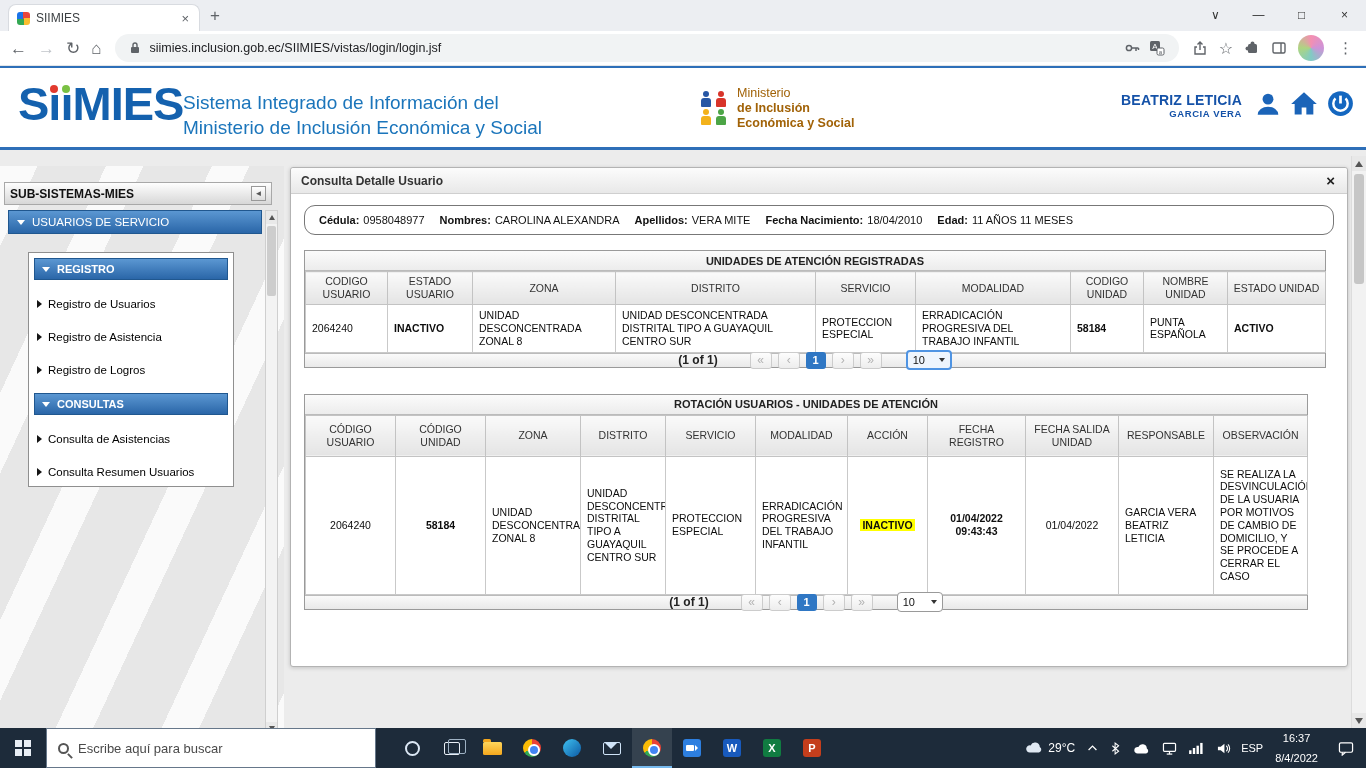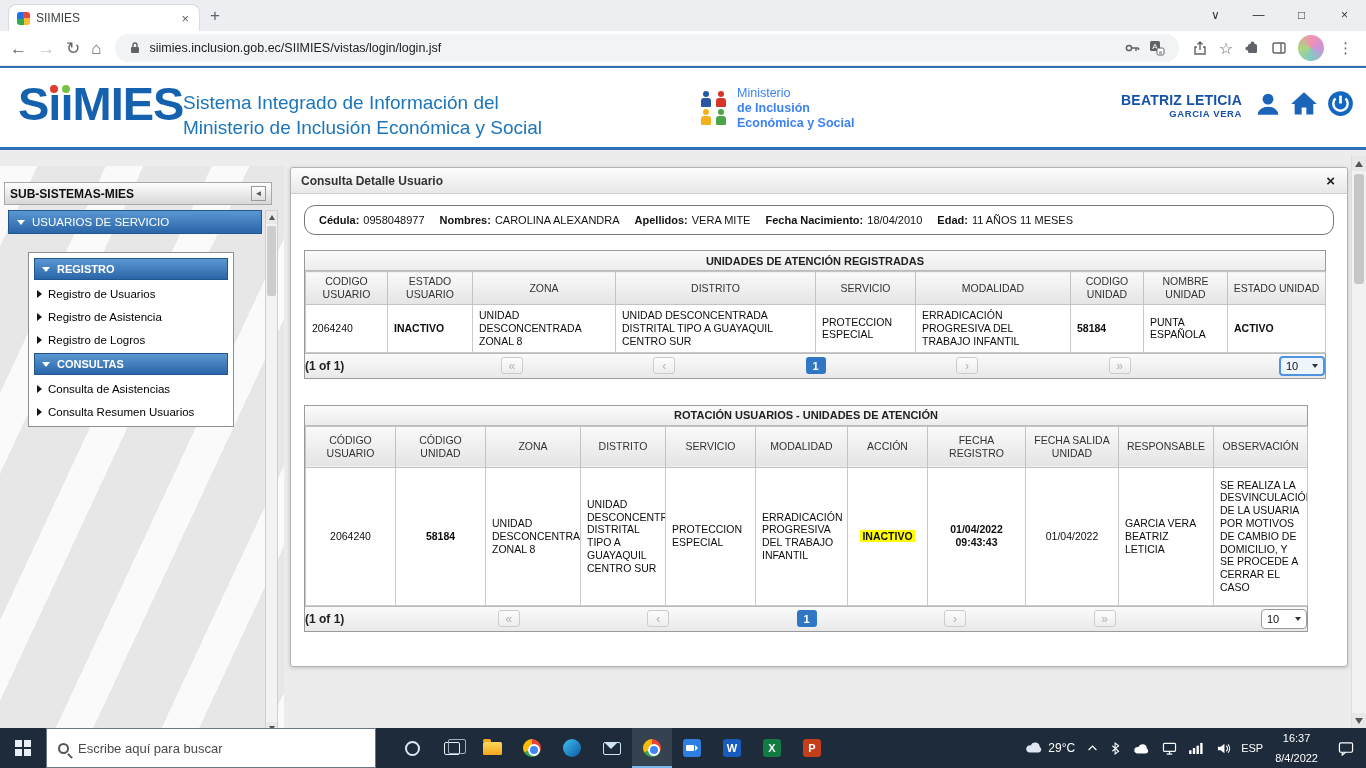--- a/index.html
+++ b/index.html
@@ -44,21 +44,21 @@
     width:8px;height:8px;border-radius:50%}
   .li-r::before{background:#e23a2e}
   .li-g::before{background:#7ac143}
   .app-title{position:absolute;left:183px;top:23px;font-size:19px;color:#1b75bb;line-height:1.3}
   .ministry{position:absolute;left:700px;top:18px;display:flex;gap:9px;align-items:center}
   .min-figs{display:grid;grid-template-columns:13px 13px;grid-gap:2px}
   .fig{width:12px;height:16px;position:relative}
   .fig::before{content:'';position:absolute;top:0;left:3px;width:6px;height:6px;border-radius:50%;background:var(--c)}
   .fig::after{content:'';position:absolute;top:7px;left:1px;right:1px;bottom:0;border-radius:3px 3px 1px 1px;background:var(--c)}
   .f-red{--c:#d8342a}.f-blue{--c:#2757a5}.f-yellow{--c:#f3b21b}.f-green{--c:#4ca546}
-  .min-text{font-size:12.5px;color:#3b82f6;line-height:1.18}
+  .min-text{font-size:12.5px;color:#a16207;line-height:1.18}
   .mt-b{font-weight:bold}
   .hdr-right{position:absolute;right:12px;top:22px;display:flex;align-items:center;gap:9px}
   .user-block{text-align:right;color:#1552a8;margin-right:4px}
   .user-name{font-size:14px;font-weight:bold;letter-spacing:.2px}
   .user-surname{font-size:9.5px;font-weight:bold;letter-spacing:.6px}
 
   
   .bodyarea{position:absolute;top:150px;left:0;right:0;bottom:40px;background:#ececec}
   .sidebar{position:absolute;left:0;top:16px;width:284px;height:100%;background:#e7e7e7;overflow:hidden}
   .sidebar::before{content:'';position:absolute;inset:0;
@@ -67,21 +67,21 @@
     background:linear-gradient(#fefefe,#d7d7d7);border:1px solid #a8a8a8;display:flex;align-items:center;
     justify-content:space-between;padding:0 5px;font-size:12px;font-weight:bold;color:#111}
   .sb-collapse{width:15px;height:15px;border:1px solid #999;background:linear-gradient(#fff,#ddd);
     font-size:8px;color:#555;display:flex;align-items:center;justify-content:center}
   .sb-section{position:absolute;left:8px;top:44px;width:254px;height:24px;
     background:linear-gradient(#5b97d2,#2a66a8);border:1px solid #20578f;color:#fff;font-weight:normal;
     font-size:11.5px;display:flex;align-items:center;gap:7px;padding:0 8px}
   .tri-down{width:0;height:0;border-left:4px solid transparent;border-right:4px solid transparent;border-top:5px solid #fff}
   .tri-right{width:0;height:0;border-top:4px solid transparent;border-bottom:4px solid transparent;border-left:5px solid #151515}
   .sb-menu{position:absolute;left:28px;top:86px;width:206px;background:#fff;border:1px solid #8f8f8f;
-    padding:5px;display:flex;flex-direction:column;gap:4px}
+    padding:5px;display:flex;flex-direction:column;gap:14px}
   .sb-group{height:22px;background:linear-gradient(#5b97d2,#2a66a8);border:1px solid #20578f;color:#fff;
     font-size:11px;font-weight:bold;display:flex;align-items:center;gap:7px;padding:0 7px}
   .sb-item{height:19px;display:flex;align-items:center;gap:6px;font-size:11.5px;color:#000;padding:0 3px}
   .sb-scroll{position:absolute;right:6px;top:44px;bottom:8px;width:13px;background:#f3f3f3;border:1px solid #cfcfcf}
   .sc-up,.sc-down{position:absolute;left:0;right:0;height:13px;display:flex;align-items:center;justify-content:center;background:#e9e9e9}
   .sc-up{top:0}.sc-down{bottom:0}
   .sc-up i{width:0;height:0;border-left:3.5px solid transparent;border-right:3.5px solid transparent;border-bottom:5px solid #555}
   .sc-down i{width:0;height:0;border-left:3.5px solid transparent;border-right:3.5px solid transparent;border-top:5px solid #555}
   .sc-thumb{position:absolute;left:1px;right:1px;top:15px;height:70px;background:#cdcdcd;border-radius:2px}
 
@@ -109,22 +109,22 @@
   .t2 th{height:41px}
   table.grid td{border:1px solid #c9c9c9;background:#fff;vertical-align:middle;
     padding:4px 6px;color:#0d0d0d;line-height:1.22;overflow:hidden}
   .t1 td{height:45px}
   .t2 td{height:138px}
   .b{font-weight:bold}
   .ctr{text-align:center}
   .td-obs{vertical-align:top;line-height:1.2}
   .hl{background:#ffff00;font-weight:bold;padding:0 2px}
 
-  .pager{height:25px;background:linear-gradient(#fafafa,#e9e9e9);border-top:1px solid #bbb;
-    display:flex;align-items:center;justify-content:space-between;gap:6px;font-size:12px;color:#222}
+  .pager{height:14px;background:linear-gradient(#fafafa,#e9e9e9);border-top:1px solid #bbb;
+    display:flex;align-items:center;justify-content:center;gap:6px;font-size:12px;color:#222}
   .pg-label{font-weight:bold;margin-right:26px}
   .pg-btn{width:22px;height:17px;border:1px solid #ccc;background:linear-gradient(#fdfdfd,#ededed);
     color:#b3b3b3;display:flex;align-items:center;justify-content:center;border-radius:3px;font-size:12px;line-height:1}
   .pg-page{width:20px;height:17px;background:#2f77c4;color:#fff;font-weight:bold;display:flex;
     align-items:center;justify-content:center;border-radius:3px;font-size:11px}
   .pg-select{margin-left:18px;width:46px;height:20px;border:1px solid #9a9a9a;background:#fff;
     display:flex;align-items:center;justify-content:space-between;padding:0 5px;font-size:11px;border-radius:4px;color:#111}
   .pg-select.focused{border:2px solid #4f94e3;background:#eef5fd}
   .sel-caret{width:0;height:0;border-left:3.5px solid transparent;border-right:3.5px solid transparent;border-top:4px solid #333}
 

